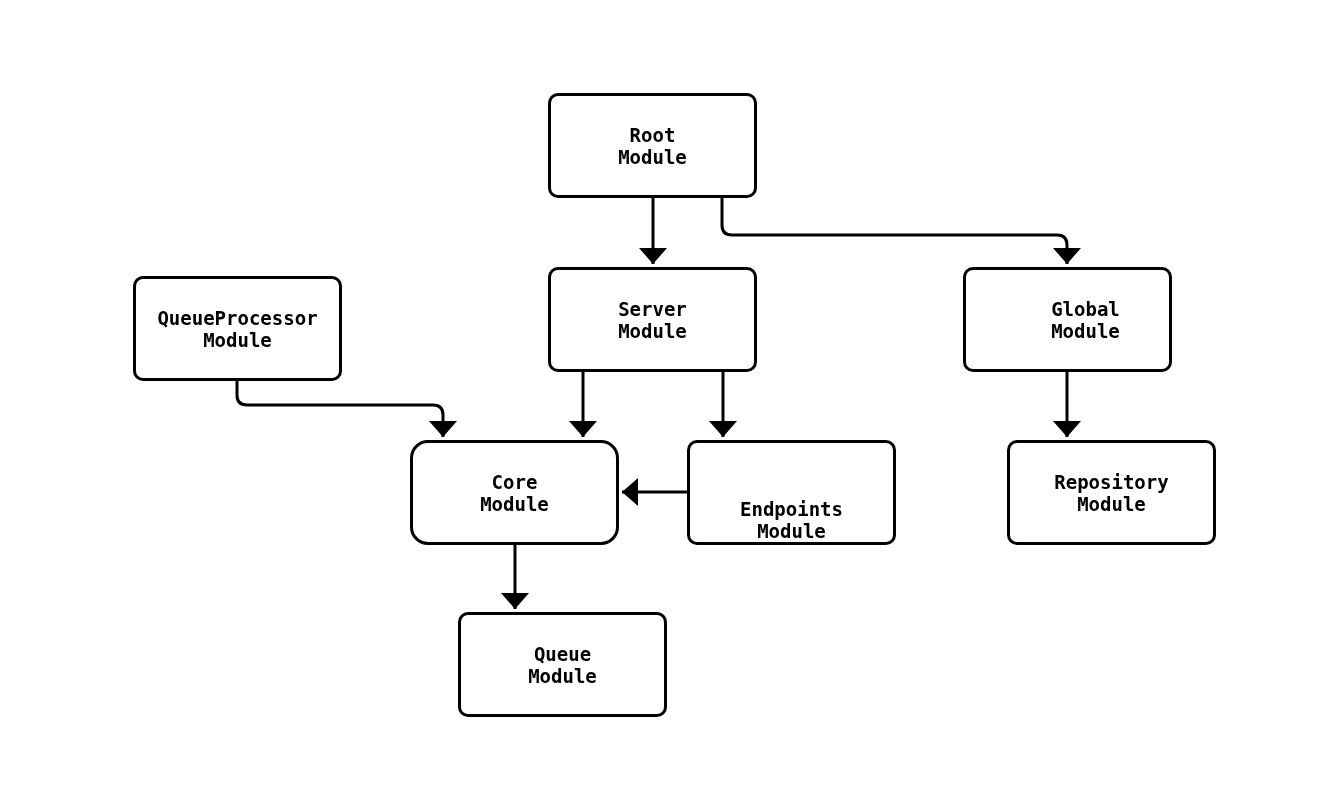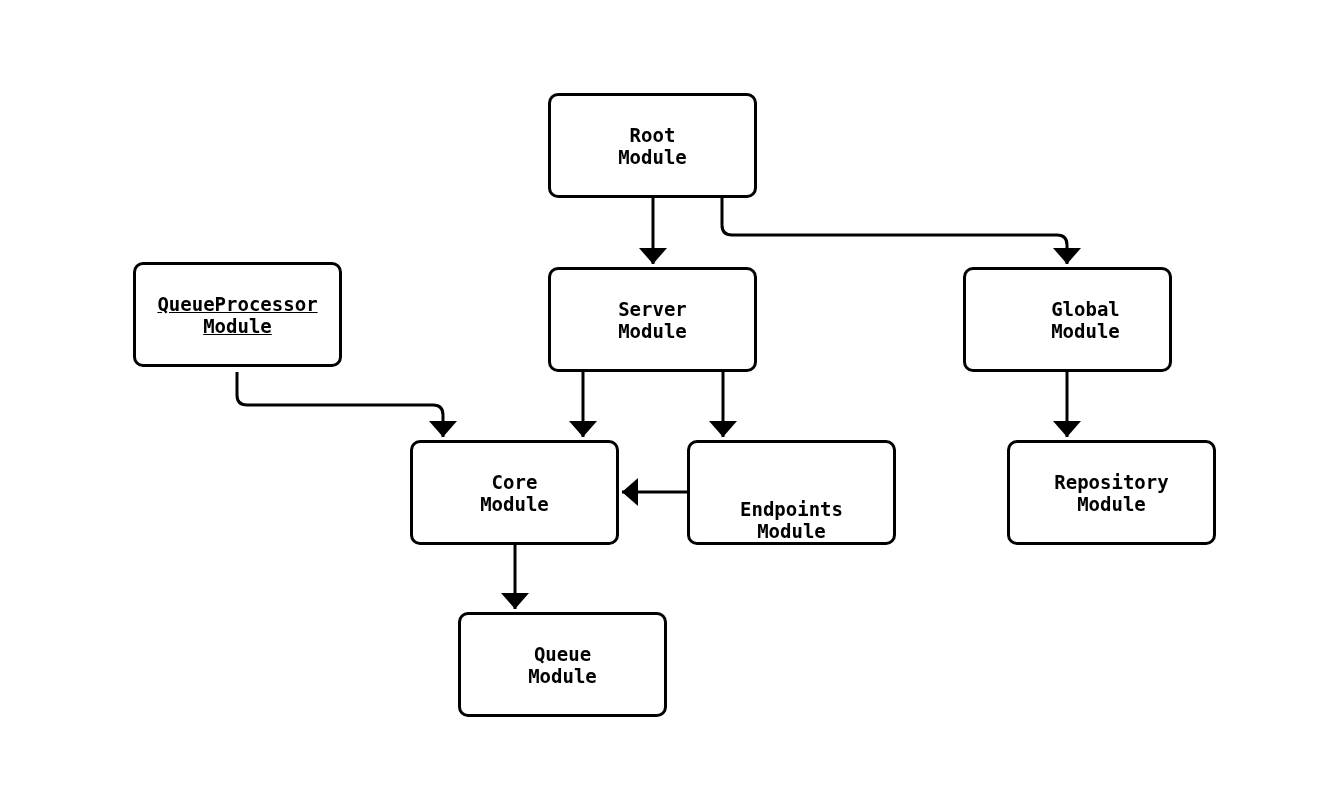--- a/index.html
+++ b/index.html
@@ -67,36 +67,36 @@
     <path class="edge" d="M687,492 L622,492" marker-end="url(#arrowhead)"></path>
     <path class="edge" d="M1067,372 L1067,437" marker-end="url(#arrowhead)"></path>
     <path class="edge" d="M515,545 L515,609" marker-end="url(#arrowhead)"></path>
   </svg>
 
   <div class="node" style="left:548px; top:93px;">
     <span>Root</span>
     <span>Module</span>
   </div>
 
-  <div class="node" style="left:133px; top:262px;text-decoration:underline;">
+  <div class="node" style="left:133px; top:276px;">
     <span>QueueProcessor</span>
     <span>Module</span>
   </div>
 
   <div class="node" style="left:548px; top:267px;">
     <span>Server</span>
     <span>Module</span>
   </div>
 
   <div class="node" style="left:963px; top:267px;padding-left:36px;">
     <span>Global</span>
     <span>Module</span>
   </div>
 
-  <div class="node" style="left:410px; top:440px;">
+  <div class="node" style="left:410px; top:440px;border-radius:18px;">
     <span>Core</span>
     <span>Module</span>
   </div>
 
   <div class="node" style="left:687px; top:440px;justify-content:flex-end;">
     <span>Endpoints</span>
     <span>Module</span>
   </div>
 
   <div class="node" style="left:963px; top:440px;margin-left:44px;">

